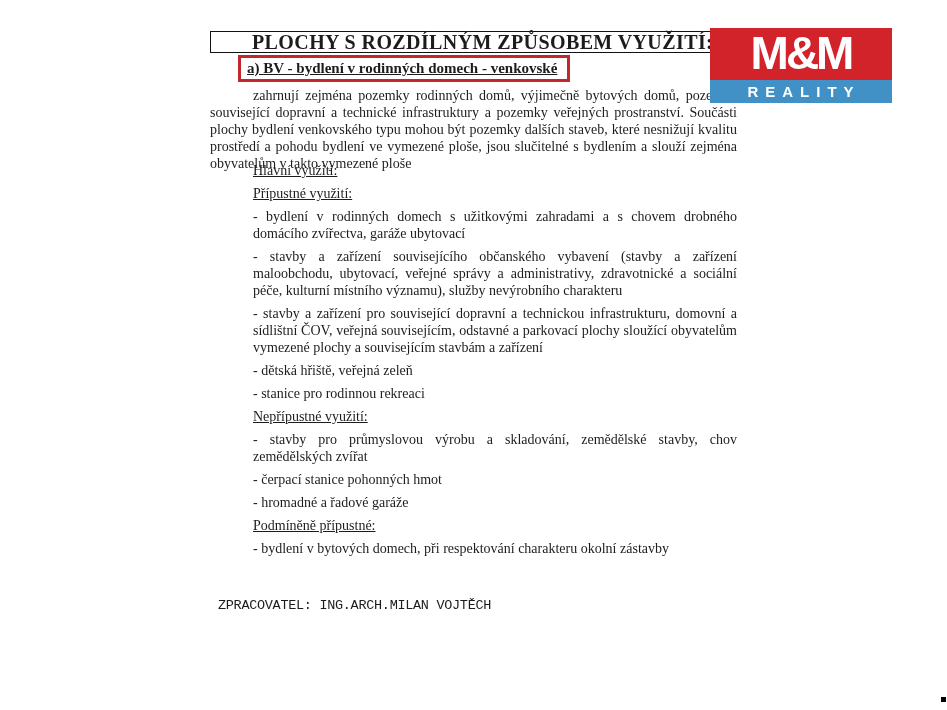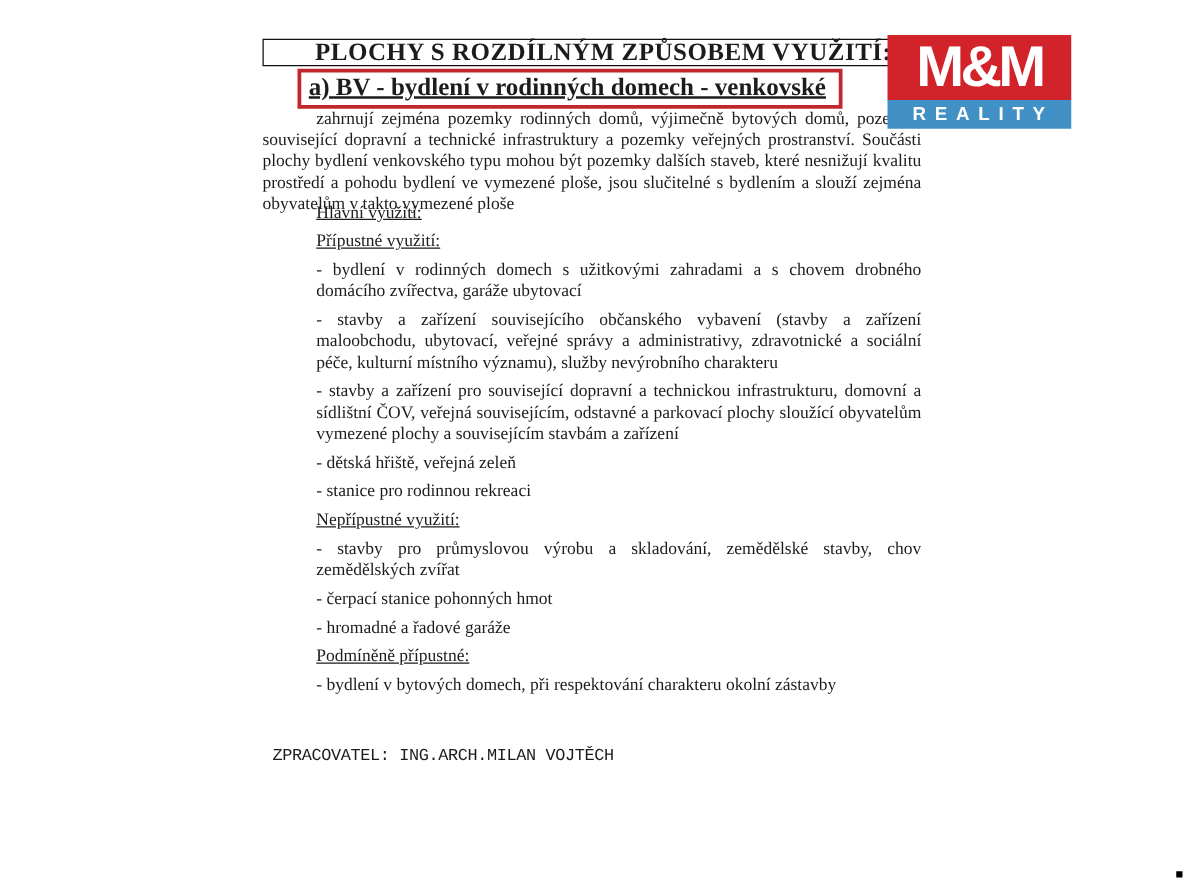--- a/index.html
+++ b/index.html
@@ -31,21 +31,21 @@
   
   .red-box {
     position: absolute; left: 238px; top: 55px;
     border: 3px solid #c1272d;
     padding: 1px 10px 2px 6px;
     display: inline-block;
     background: #ffffff;
     z-index: 1;
   }
   .red-box span {
-    font-weight: bold; font-size: 20px;
+    font-weight: bold; font-size: 15px;
     text-decoration: underline;
     white-space: nowrap;
   }
 
   
   .intro {
     position: absolute; left: 210px; top: 87px;
     width: 527px;
     margin: 0;
     font-size: 14px; line-height: 17px;
@@ -72,21 +72,21 @@
   .footer-line {
     position: absolute; left: 218px; top: 598px;
     font-size: 13.5px; letter-spacing: -0.3px;
     white-space: nowrap;
     font-family: Liberation Mono, monospace;
   }
 
   
   .logo {
     position: absolute; left: 710px; top: 28px;
-    width: 147px; z-index: 5;
+    width: 182px; z-index: 5;
     font-family: "Liberation Sans", sans-serif;
     text-align: center;
   }
   .logo-top {
     height: 52px; background: #d2232a;
     color: #ffffff; font-weight: bold;
     font-size: 46px; line-height: 50px;
     letter-spacing: -3px;
     overflow: hidden;
   }

